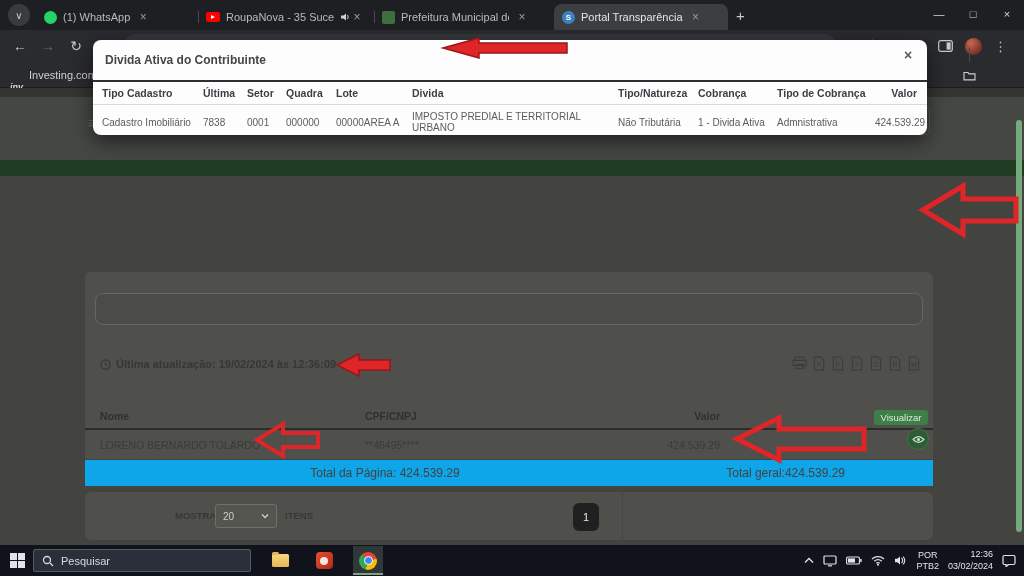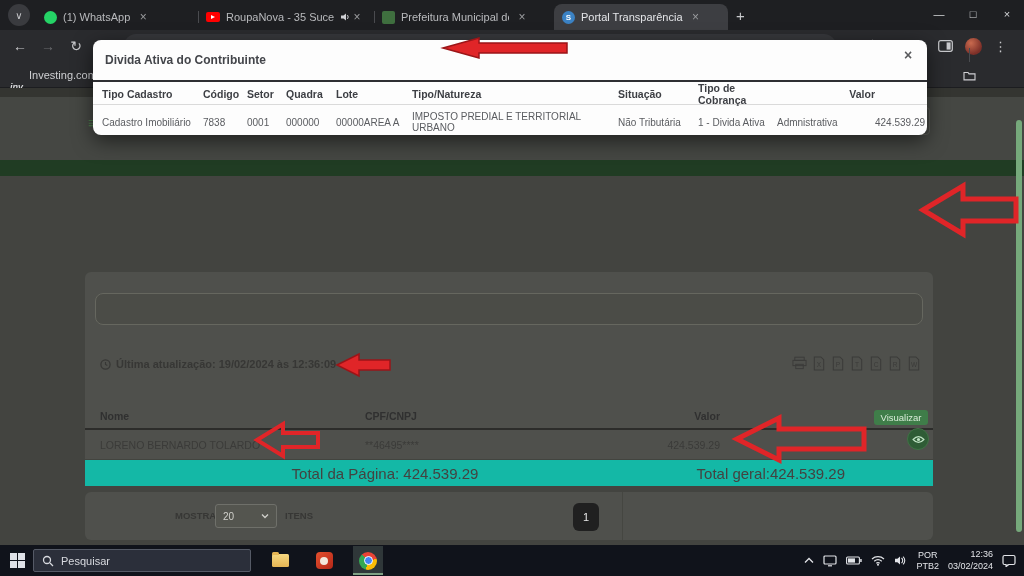--- a/index.html
+++ b/index.html
@@ -83,21 +83,21 @@
 
   .main-card { top:184px; height:210px; }
   .search-box { position:absolute; left:10px; right:10px; top:21px; height:32px; background:#4b4c47; border:1px solid #66675f; border-radius:8px; color:#c9c9c4; font-size:12px; padding:0 10px; outline:none; }
   .update-row { position:absolute; left:15px; top:86px; display:flex; align-items:center; gap:5px; font-size:11px; font-weight:bold; color:#373735; }
   .exports { position:absolute; right:12px; top:84px; display:flex; gap:5px; }
   .ptable { position:absolute; left:0; right:0; top:132px; }
   .prow { display:grid; grid-template-columns:265px 270px 85px 1fr; align-items:center; padding-left:15px; }
   .phead { height:26px; border-bottom:2px solid #2c2c2a; font-size:10.5px; font-weight:bold; color:#303030; }
   .pdata { height:30px; border-bottom:1px solid #43443f; font-size:10.5px; color:#3b3b39; }
   .cell-r { text-align:right; }
-  .ptotals { height:26px; background:#14b8a6; display:flex; align-items:center; font-size:15px; color:#434341; position:relative; }
+  .ptotals { height:26px; background:#0ea5e9; display:flex; align-items:center; font-size:12px; color:#434341; position:relative; }
   .ptotals .tp { position:absolute; left:0; right:248px; text-align:center; }
   .ptotals .tg { position:absolute; right:88px; }
   .eye-btn { position:absolute; right:4px; top:156px; width:22px; height:22px; border-radius:50%; background:#2f5c36; border:1px solid #3f7245; display:flex; align-items:center; justify-content:center; }
   .viz-badge { position:absolute; right:5px; top:138px; width:54px; height:15px; background:#3f7d49; border-radius:3px; color:#d8ecd8; font-size:9.5px; display:flex; align-items:center; justify-content:center; z-index:3; }
 
   .pagination { top:404px; height:48px; }
   .pag-divider { position:absolute; left:537px; top:0; bottom:0; width:1px; background:#454641; }
   .mostrar-lbl, .itens-lbl { position:absolute; top:18px; font-size:9.5px; font-weight:bold; color:#373735; }
   .mostrar-lbl { left:90px; } .itens-lbl { left:200px; }
   .per-select { position:absolute; left:130px; top:12px; width:62px; height:24px; background:#54554f; border:1px solid #6f706a; border-radius:3px; font-size:10px; color:#d0d0cb; display:flex; align-items:center; justify-content:space-between; padding:0 7px; }
@@ -363,26 +363,27 @@
       <span class="pag-divider"></span>
       <span class="page-btn">1</span>
     </div>
   </div>
 
   <div class="modal">
     <span class="modal-title">Divida Ativa do Contribuinte</span>
     <span class="modal-close">×</span>
     <div class="mgrid mhead">
       <span>Tipo Cadastro</span>
-      <span>Código</span>
+      <span>Última</span>
       <span>Setor</span>
       <span>Quadra</span>
       <span>Lote</span>
+      <span>Divida</span>
       <span>Tipo/Natureza</span>
-      <span>Situação</span>
+      <span>Cobrança</span>
       <span>Tipo de Cobrança</span>
       <span class="mcell-r">Valor</span>
     </div>
     <div class="mgrid mrow">
       <span>Cadastro Imobiliário</span>
       <span>7838</span>
       <span>0001</span>
       <span>000000</span>
       <span>00000AREA A</span>
       <span>IMPOSTO PREDIAL E TERRITORIAL URBANO</span>

